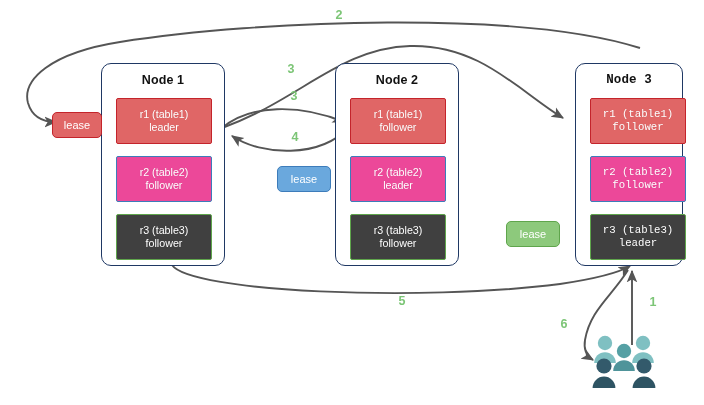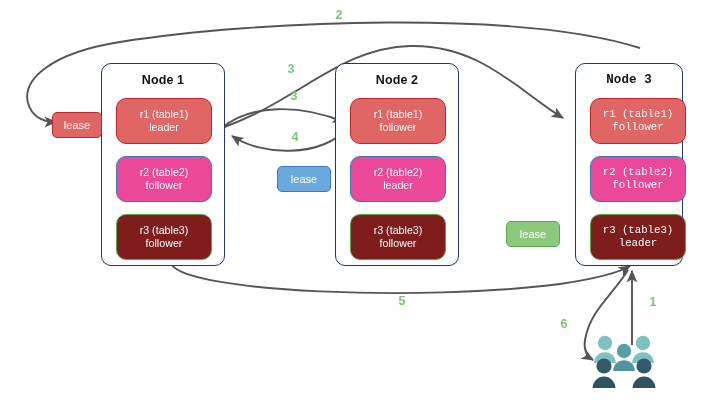--- a/index.html
+++ b/index.html
@@ -42,35 +42,35 @@
     font-size: 12.5px;
     font-weight: bold;
     color: #111111;
     letter-spacing: 0.1px;
   }
   .replica {
     position: absolute;
     left: 14px;
     width: 96px;
     height: 46px;
-    border-radius: 10px;
+    border-radius: 2px;
     box-sizing: border-box;
     display: flex;
     flex-direction: column;
     align-items: center;
     justify-content: center;
     color: #ffffff;
     font-size: 10.7px;
     line-height: 13.5px;
     text-align: center;
     text-shadow: 0 0 1px rgba(0,0,0,0.12);
   }
   .rep-red   { background: #e06666; border: 1.5px solid #c4242b; }
   .rep-blue  { background: #ec4899; border: 1.5px solid #3d7cba; }
-  .rep-green { background: #7f1d1d; border: 1.5px solid #5fa54c; }
+  .rep-green { background: #404040; border: 1.5px solid #5fa54c; }
 
   .rep-line { display: block; white-space: nowrap; }
 
   .lease {
     position: absolute;
     height: 22px;
     border-radius: 5px;
     box-sizing: border-box;
     display: flex;
     align-items: center;

